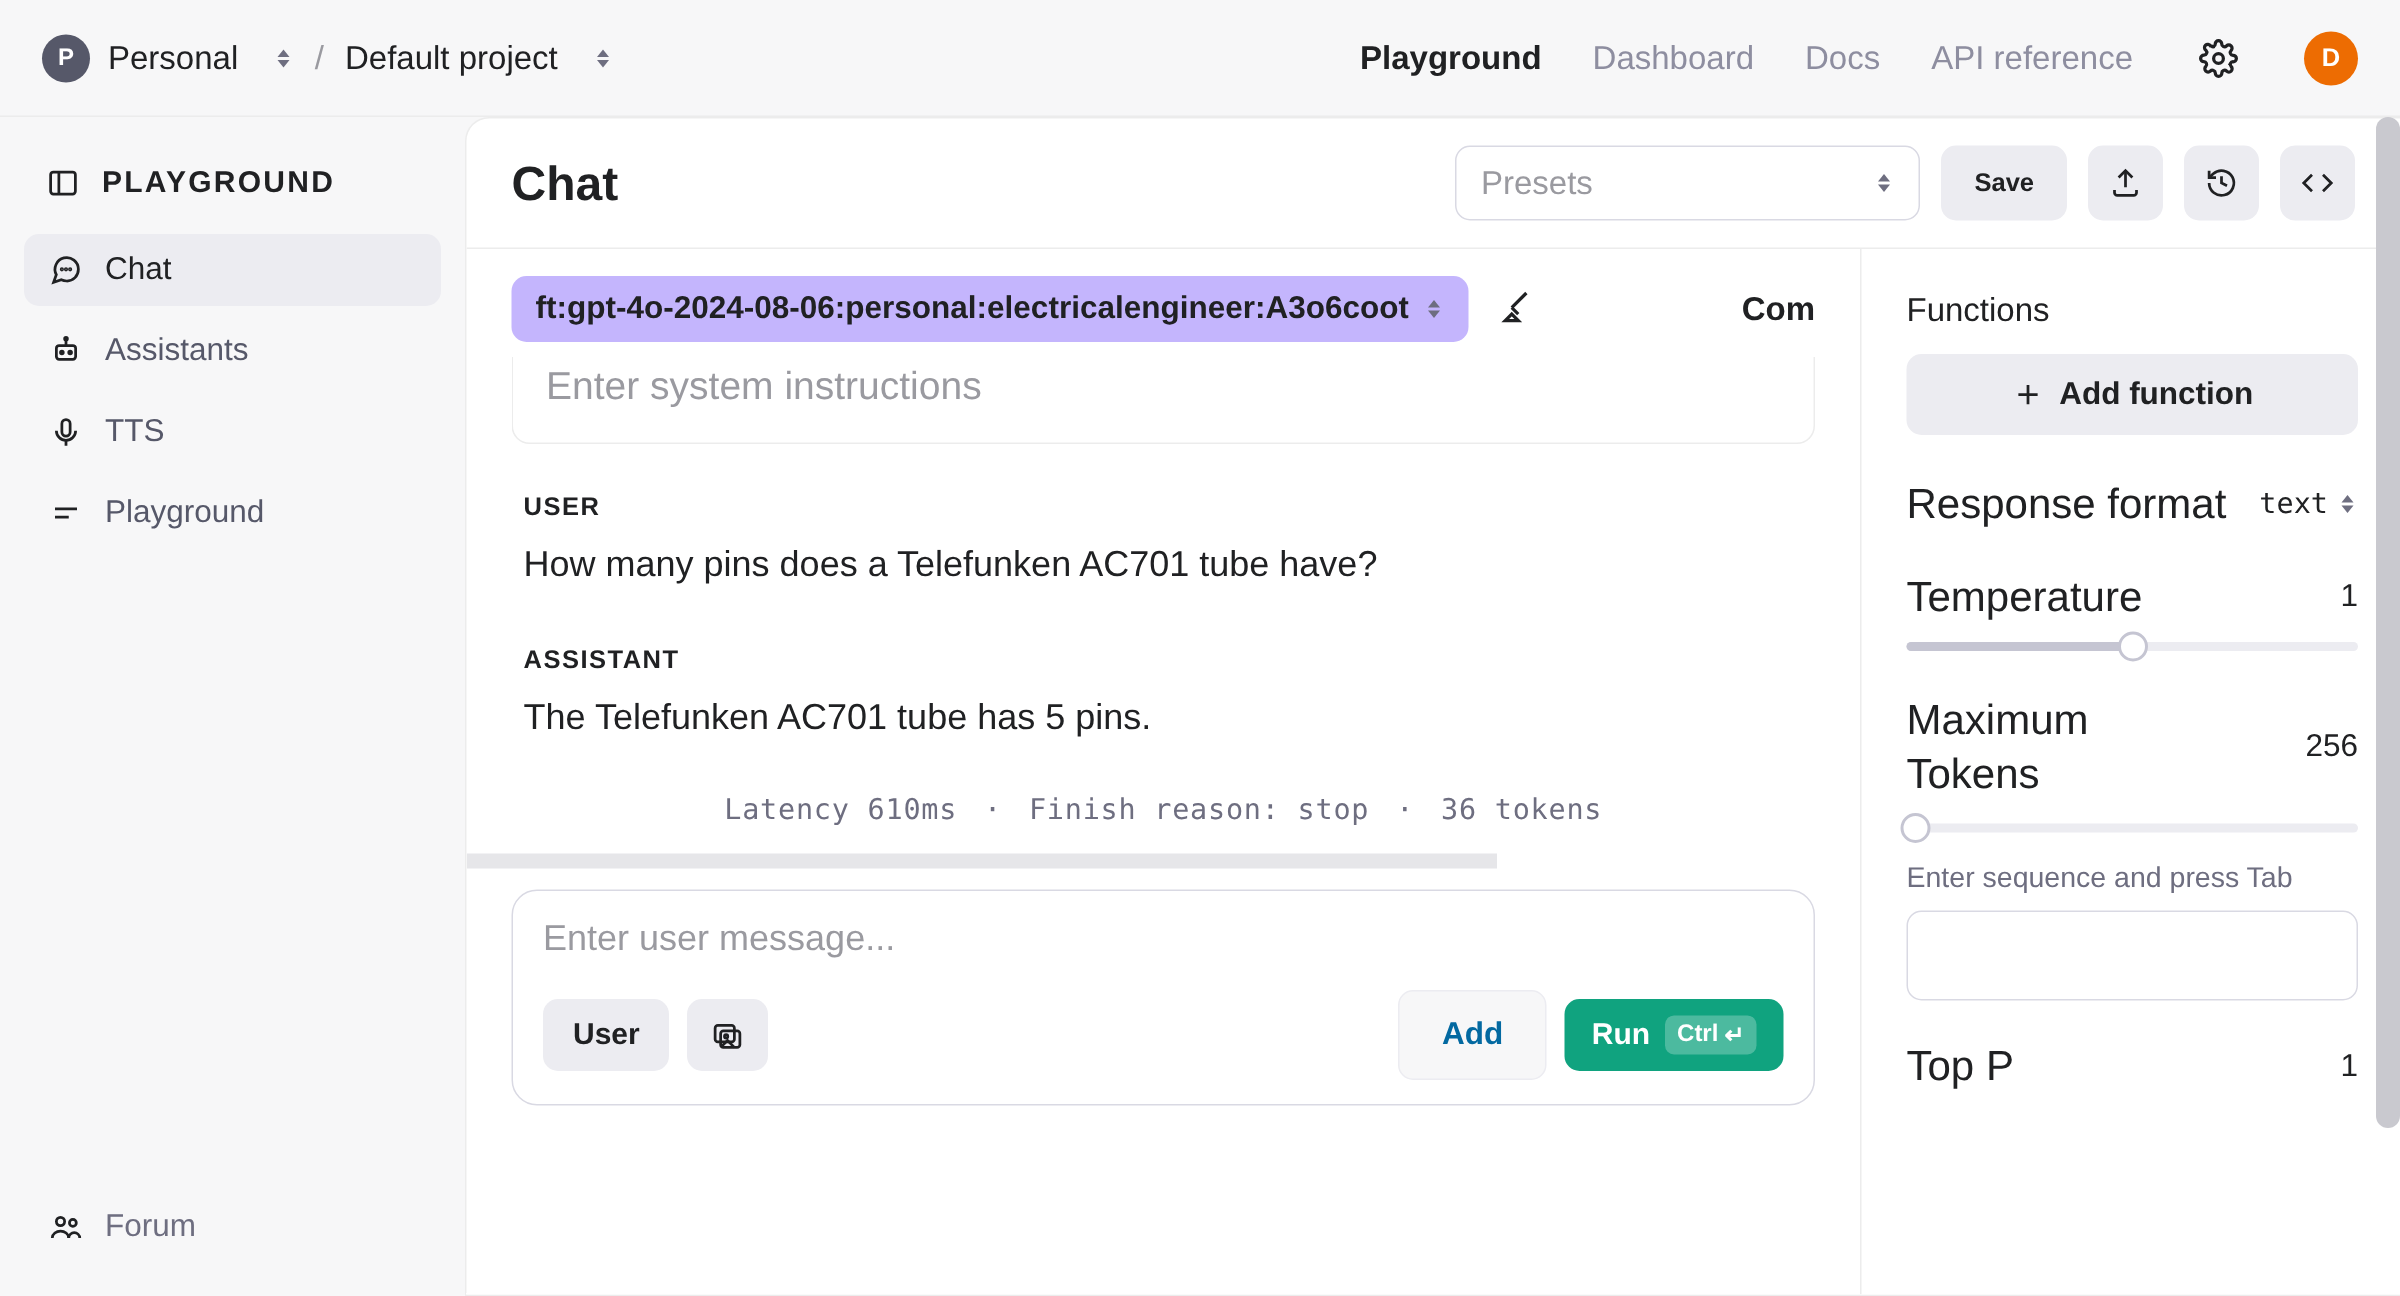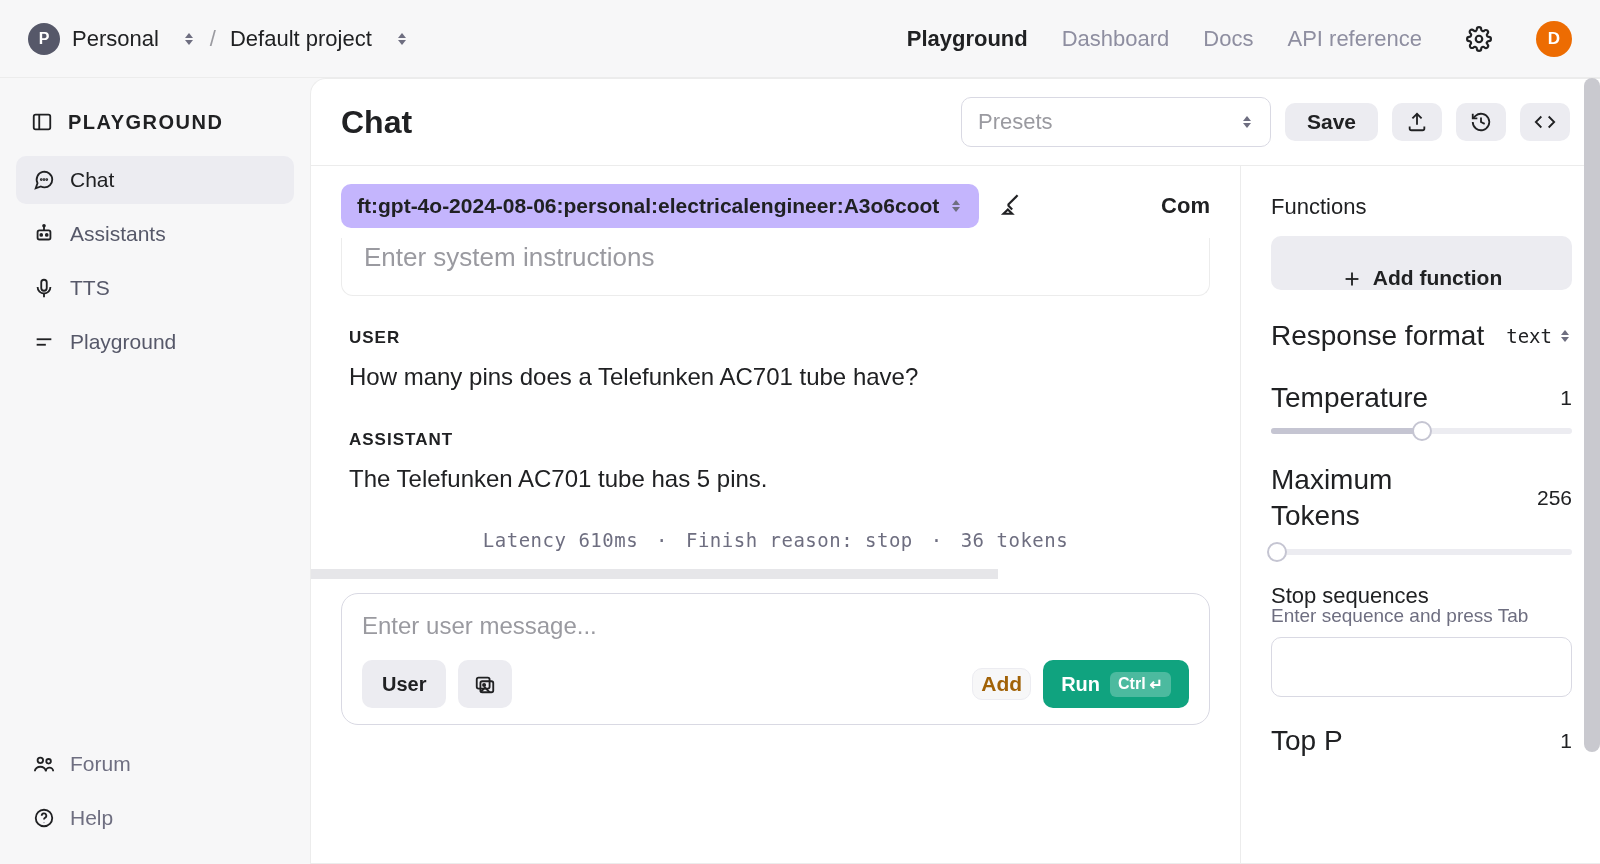--- a/index.html
+++ b/index.html
@@ -104,24 +104,24 @@
   .chat-title { font-size: 32px; font-weight: 600; }
   .chat-header-spacer { flex: 1; }
   .presets {
     height: 50px; min-width: 310px;
     border: 1px solid #d9d9e3; border-radius: 10px;
     display: flex; align-items: center; padding: 0 16px;
     color: #9a9aa0; font-size: 22px; cursor: pointer;
     justify-content: space-between;
   }
   .hdr-btn {
-    height: 38px; min-width: 50px;
+    height: 50px; min-width: 50px;
     background: #ececf1; border-radius: 10px;
     display: flex; align-items: center; justify-content: center;
-    font-size: 21px; font-weight: 600; cursor: pointer;
+    font-size: 17px; font-weight: 600; cursor: pointer;
     padding: 0 8px;
   }
   .hdr-btn.wide { padding: 0 22px; }
 
   
   .svgico { width: 22px; height: 22px; stroke: #202123; stroke-width: 2; fill: none; }
   .svgico.lg { width: 26px; height: 26px; }
 
   
   .content { flex: 1; display: flex; overflow: hidden; }
@@ -176,22 +176,22 @@
   .composer-placeholder { color: #9a9aa0; font-size: 24px; margin-bottom: 20px; }
   .composer-row { display: flex; align-items: center; gap: 12px; }
   .pill {
     background: #ececf1; border-radius: 10px;
     height: 48px; display: flex; align-items: center; justify-content: center;
     padding: 0 20px; font-size: 20px; font-weight: 600; cursor: pointer;
   }
   .pill.iconpill { padding: 0 16px; }
   .composer-spacer { flex: 1; }
   .add-btn {
-    height: 32px; padding: 0 8px; border: 1px solid #ececf1; border-radius: 10px;
-    display: flex; align-items: center; font-size: 21px; color: #a16207; font-weight: 600;
+    height: 60px; padding: 0 28px; border: 1px solid #ececf1; border-radius: 10px;
+    display: flex; align-items: center; font-size: 21px; color: #0369a1; font-weight: 600;
     background: #f7f7f8; cursor: pointer;
   }
   .run-btn {
     height: 48px; padding: 0 18px; border-radius: 10px;
     background: #10a37f; color: #fff; font-size: 20px; font-weight: 700;
     display: flex; align-items: center; gap: 10px; cursor: pointer;
   }
   .kbd {
     background: rgba(255,255,255,0.25); border-radius: 6px;
     padding: 3px 8px; font-size: 16px; font-weight: 600;
@@ -201,21 +201,21 @@
   
   .settings {
     width: 360px;
     border-left: 1px solid #ececec;
     padding: 28px 28px 20px 30px;
     overflow-y: auto;
   }
   .settings h3 { font-size: 22px; font-weight: 500; margin-bottom: 16px; }
   .add-fn {
     background: #ececf1; border-radius: 10px;
-    height: 54px; display: flex; align-items: flex-end; justify-content: center;
+    height: 54px; display: flex; align-items: center; justify-content: center;
     gap: 10px; font-size: 21px; font-weight: 600; cursor: pointer;
     margin-bottom: 30px;
   }
   .setting-row { display: flex; align-items: center; justify-content: space-between; margin-bottom: 14px; }
   .setting-row .label { font-size: 28px; }
   .setting-row .value { font-size: 21px; }
   .setting-row .mono { font-family: ui-monospace, SFMono-Regular, Menlo, Consolas, monospace; font-size: 19px; display: flex; align-items: center; gap: 6px; }
   .slider {
     position: relative; height: 6px; background: #ececf1;
     border-radius: 3px; margin-bottom: 28px;
@@ -325,30 +325,20 @@
       <div class="sb-item">
         <span class="sb-icon">
           <svg class="svgico" viewBox="0 0 24 24">
               <circle cx="8" cy="8" r="3"></circle>
               <circle cx="17" cy="9" r="2.5"></circle>
               <path d="M2 20c0-3 3-5 6-5s6 2 6 5"></path>
               <path d="M14 20c0-2.2 2-4 4-4s4 1.8 4 4"></path>
             </svg>
         </span>
         <span>Forum</span>
-      </div>
-      <div class="sb-item">
-        <span class="sb-icon">
-          <svg class="svgico" viewBox="0 0 24 24">
-              <circle cx="12" cy="12" r="9"></circle>
-              <path d="M9.5 9.5a2.5 2.5 0 1 1 3.5 2.3c-.9.4-1 1-1 1.7"></path>
-              <circle cx="12" cy="17" r="0.6" fill="#6e6e80" stroke="none"></circle>
-            </svg>
-        </span>
-        <span>Help</span>
       </div>
     </div>
   </div>
 
   <div class="main">
     <div class="chat-header">
       <div class="chat-title">Chat</div>
       <div class="chat-header-spacer"></div>
       <div class="presets">
         <span>Presets</span>
@@ -478,21 +468,20 @@
 
         <div class="setting-row">
           <span class="label" style="max-width:160px; line-height:1.3;">Maximum Tokens</span>
           <span class="value">256</span>
         </div>
         <div class="slider">
           <div class="fill" style="width:2%"></div>
           <div class="thumb" style="left:2%"></div>
         </div>
 
-        <h3 style="margin-bottom:4px;">Stop sequences</h3>
         <div class="setting-sub">Enter sequence and press Tab</div>
         <div class="seq-input"></div>
 
         <div class="setting-row">
           <span class="label">Top P</span>
           <span class="value">1</span>
         </div>
       </div>
     </div>
   </div>

